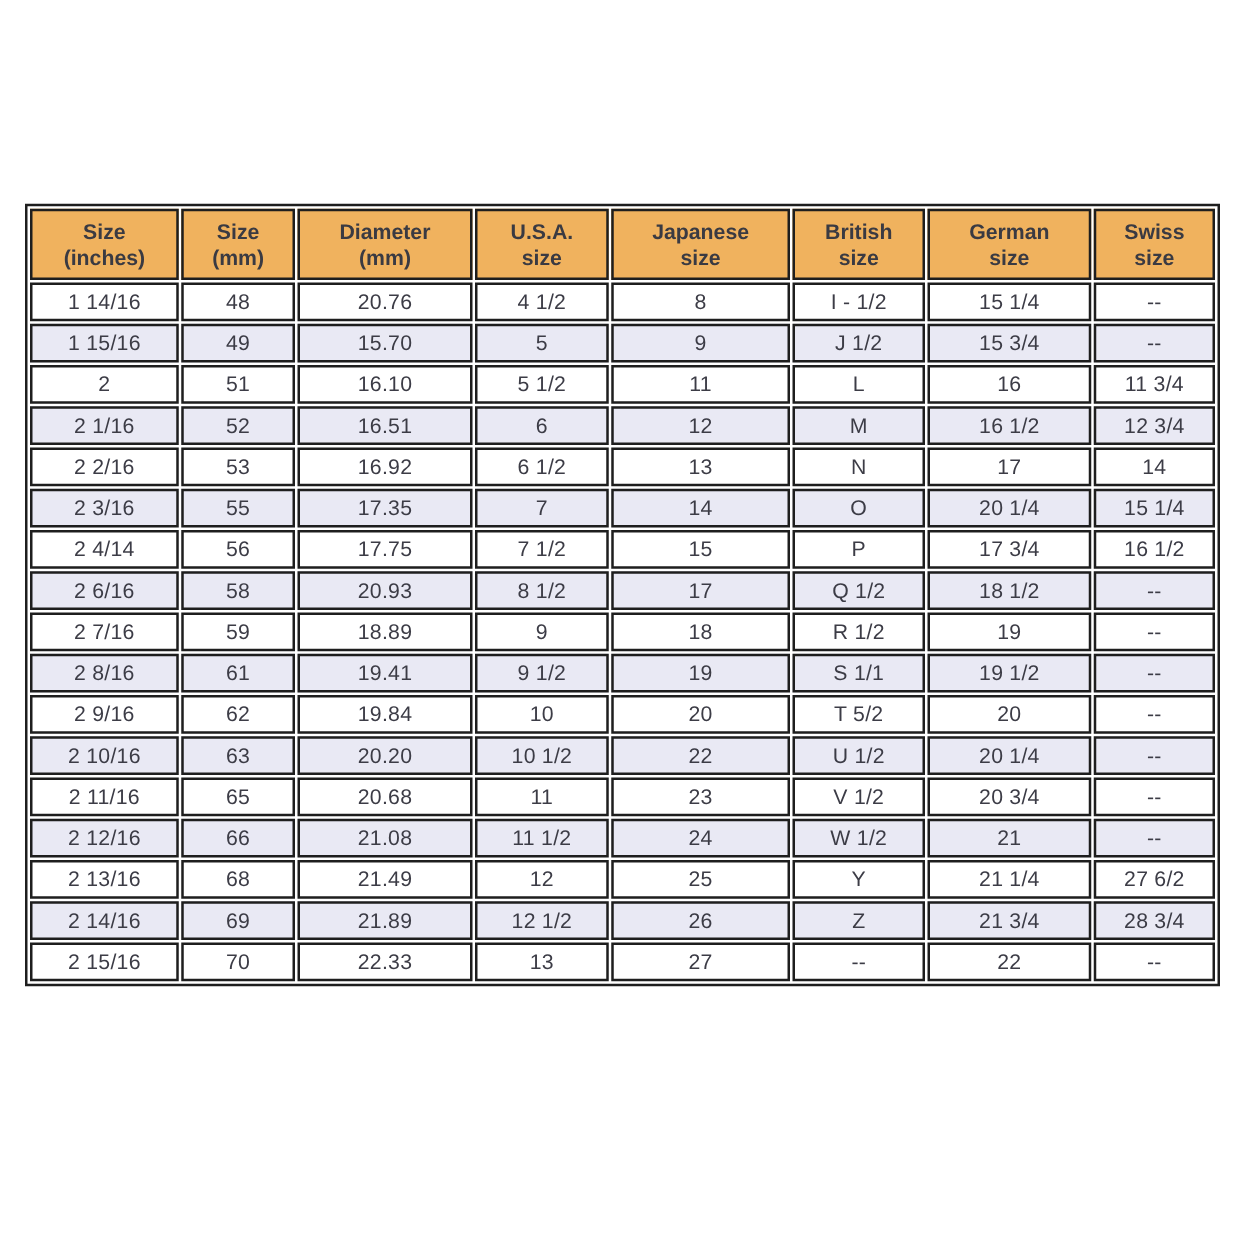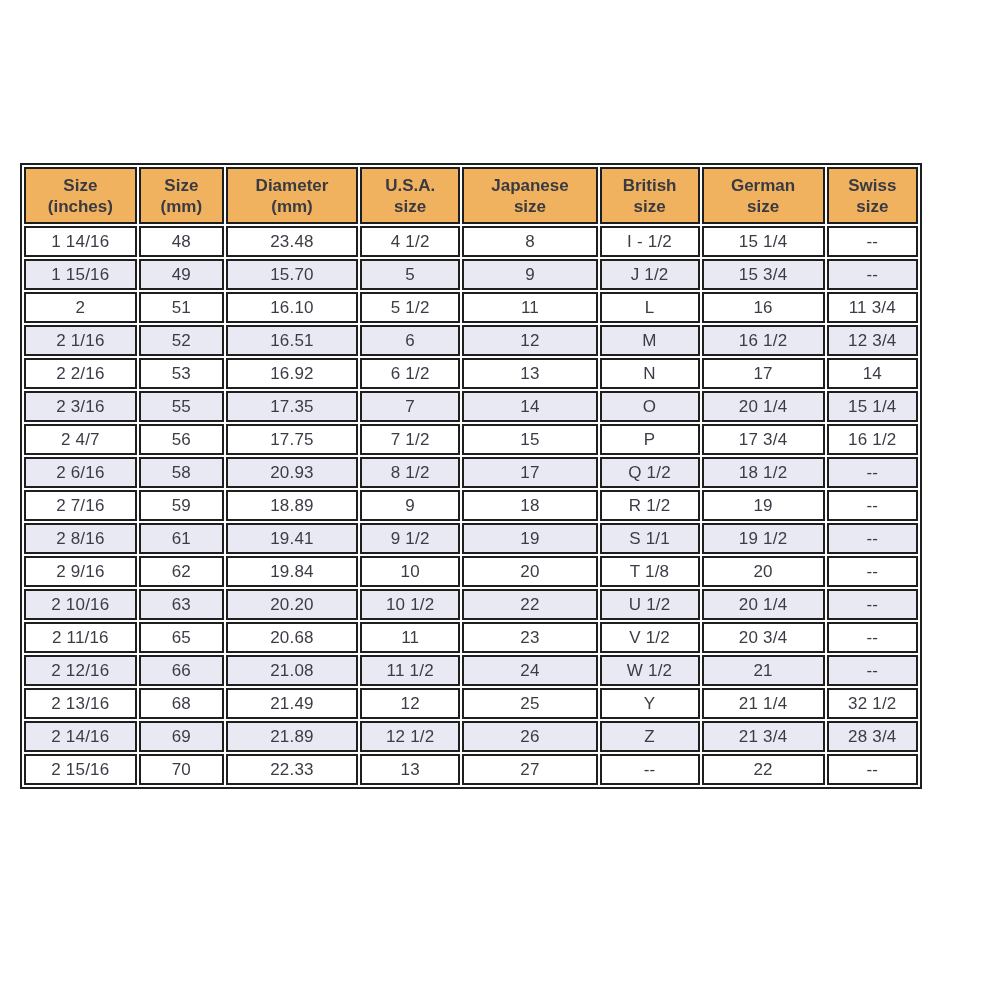--- a/index.html
+++ b/index.html
@@ -7,21 +7,21 @@
     --row-odd:#FFFFFF;
     --row-even:#E9E9F4;
     --border:#1E1E1E;
     --text:#3C3C46;
     --page-bg:#FFFFFF;
   }
   *{margin:0;padding:0;box-sizing:border-box;}
   html,body{background:var(--page-bg);}
   .page{
     position:relative;
-    width:922px;height:1000px;
+    width:1000px;height:1000px;
     background:var(--page-bg);
     font-family:"Liberation Sans", sans-serif;
     color:var(--text);
     overflow:hidden;
   }
   table.sizes{
     position:absolute;
     left:20px; top:163px;
     border-collapse:separate;
     border-spacing:2px;
@@ -87,21 +87,21 @@
           <th>German
 size</th>
           <th>Swiss
 size</th>
         </tr>
     </thead>
     <tbody id="tbody">
         <tr>
           <td>1 14/16</td>
           <td>48</td>
-          <td>23.48</td>
+          <td>20.76</td>
           <td>4 1/2</td>
           <td>8</td>
           <td>I - 1/2</td>
           <td>15 1/4</td>
           <td>--</td>
         </tr>
         <tr>
           <td>1 15/16</td>
           <td>49</td>
           <td>15.70</td>
@@ -145,21 +145,21 @@
           <td>2 3/16</td>
           <td>55</td>
           <td>17.35</td>
           <td>7</td>
           <td>14</td>
           <td>O</td>
           <td>20 1/4</td>
           <td>15 1/4</td>
         </tr>
         <tr>
-          <td>2 4/7</td>
+          <td>2 4/14</td>
           <td>56</td>
           <td>17.75</td>
           <td>7 1/2</td>
           <td>15</td>
           <td>P</td>
           <td>17 3/4</td>
           <td>16 1/2</td>
         </tr>
         <tr>
           <td>2 6/16</td>
@@ -190,21 +190,21 @@
           <td>S 1/1</td>
           <td>19 1/2</td>
           <td>--</td>
         </tr>
         <tr>
           <td>2 9/16</td>
           <td>62</td>
           <td>19.84</td>
           <td>10</td>
           <td>20</td>
-          <td>T 1/8</td>
+          <td>T 5/2</td>
           <td>20</td>
           <td>--</td>
         </tr>
         <tr>
           <td>2 10/16</td>
           <td>63</td>
           <td>20.20</td>
           <td>10 1/2</td>
           <td>22</td>
           <td>U 1/2</td>
@@ -232,21 +232,21 @@
           <td>--</td>
         </tr>
         <tr>
           <td>2 13/16</td>
           <td>68</td>
           <td>21.49</td>
           <td>12</td>
           <td>25</td>
           <td>Y</td>
           <td>21 1/4</td>
-          <td>32 1/2</td>
+          <td>27 6/2</td>
         </tr>
         <tr>
           <td>2 14/16</td>
           <td>69</td>
           <td>21.89</td>
           <td>12 1/2</td>
           <td>26</td>
           <td>Z</td>
           <td>21 3/4</td>
           <td>28 3/4</td>

